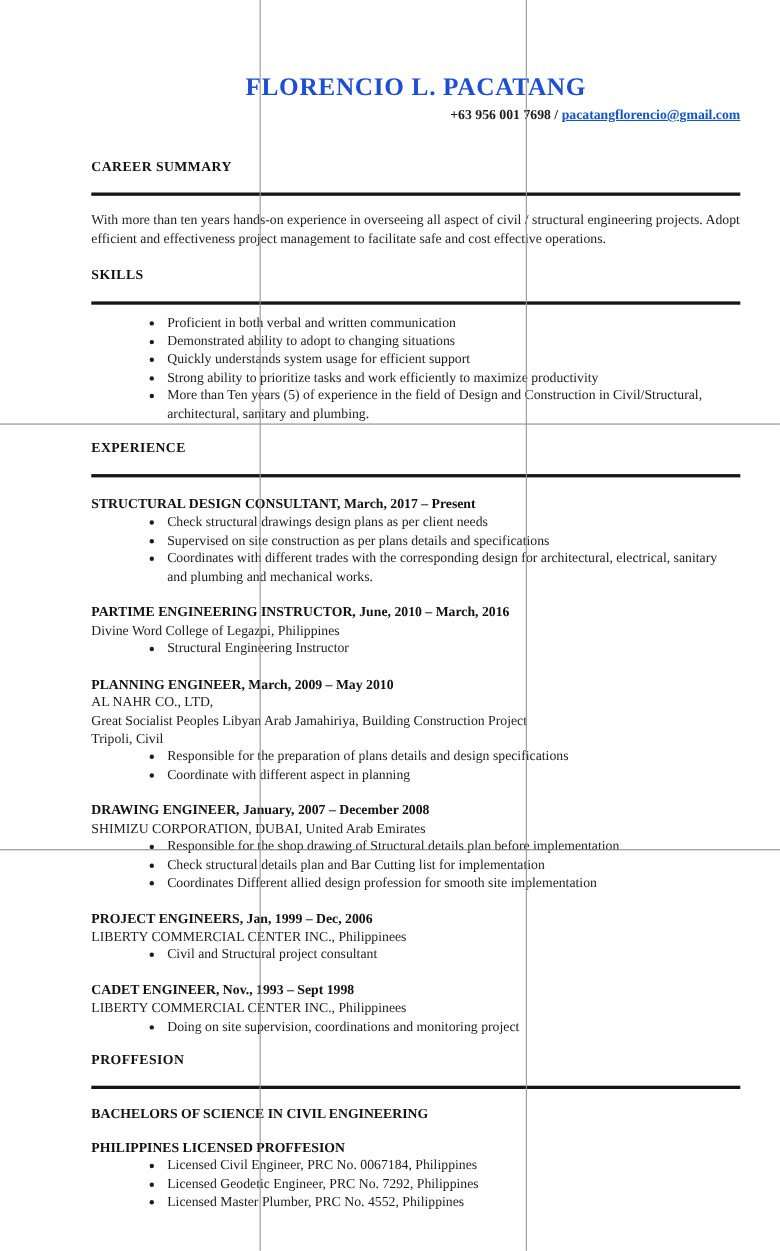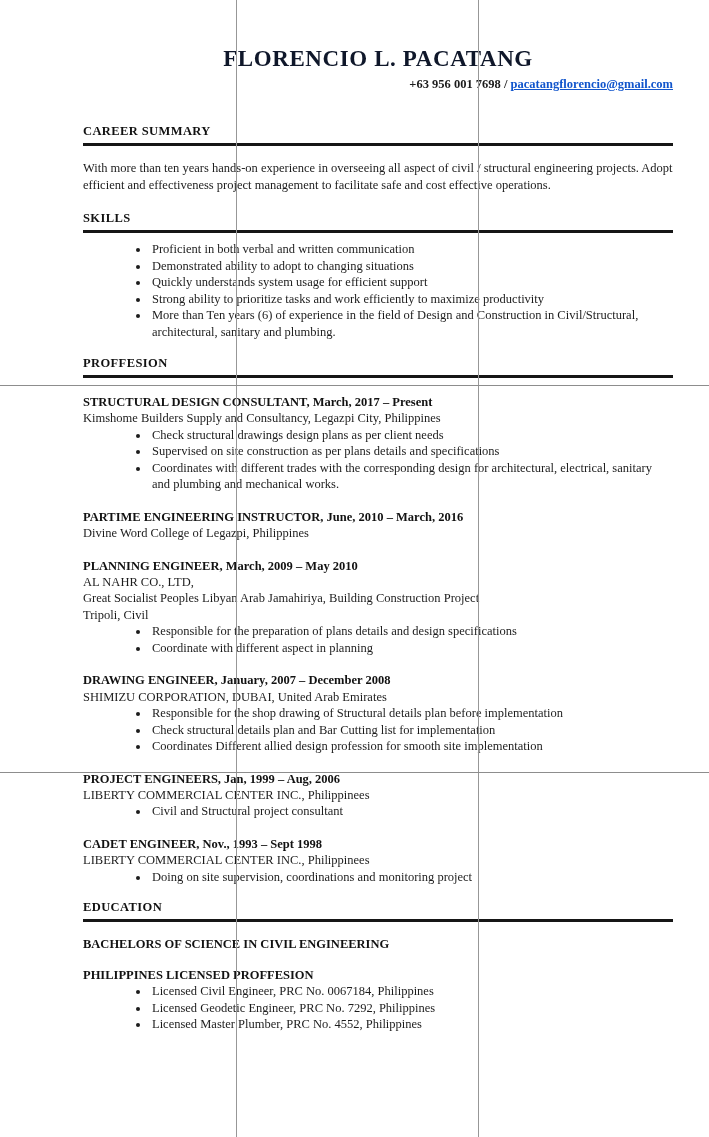--- a/index.html
+++ b/index.html
@@ -17,34 +17,34 @@
   .gv2 { left: 478px; }
   .gh { left: 0; width: 709px; height: 1px; background: #8d8d8d; }
   .gh1 { top: 385px; }
   .gh2 { top: 772px; }
 
   .content { position: absolute; left: 83px; top: 0; width: 590px; z-index: 1; }
 
   .name {
     text-align: center; font-weight: bold;
     font-size: 23px; line-height: 26px; letter-spacing: 0.6px;
-    margin-top: 46px; color: #0f172a;
+    margin-top: 66px; color: #1d4ed8;
   }
   .contact {
     text-align: right; font-weight: bold;
     font-size: 12.5px; line-height: 16px; margin-top: 4px;
   }
   .contact .email {
     color: #1155cc; text-decoration: underline; cursor: pointer;
   }
 
   .sec {
     font-weight: bold; font-size: 12.5px; line-height: 16px;
     letter-spacing: 0.4px; color: #121212;
-    border-bottom: 3px solid #161616; padding-bottom: 4px;
+    border-bottom: 3px solid #161616; padding-bottom: 16px;
   }
   .sec-career { margin-top: 31px; }
   .sec-skills { margin-top: 17px; }
   .sec-experience { margin-top: 15px; }
   .sec-education { margin-top: 14px; }
 
   .summary { margin: 14px 0 0 0; font-size: 12.5px; line-height: 16.5px; }
 
   ul.bullets { margin: 0; padding-left: 67px; font-size: 12.5px; line-height: 16.5px; list-style: disc outside; }
   ul.bullets li { padding-left: 2px; }
@@ -79,49 +79,49 @@
   <ul class="bullets skills-list">
 
       <li>Proficient in both verbal and written communication</li>
 
       <li>Demonstrated ability to adopt  to changing situations</li>
 
       <li>Quickly understands system usage for efficient support</li>
 
       <li>Strong ability to prioritize tasks and work efficiently to maximize productivity</li>
 
-      <li>More than Ten years (6) of experience in the field of Design and Construction in Civil/Structural, architectural, sanitary and plumbing.</li>
+      <li>More than Ten years (5) of experience in the field of Design and Construction in Civil/Structural, architectural, sanitary and plumbing.</li>
     </ul>
 
-  <div class="sec sec-experience">PROFFESION</div>
+  <div class="sec sec-experience">EXPERIENCE</div>
 
   <div>
 
       <div class="job">
         <div class="job-title">STRUCTURAL DESIGN CONSULTANT,  March, 2017 – Present</div>
-        <div>
-
-            <div class="job-line">Kimshome Builders Supply and Consultancy, Legazpi City, Philippines</div>
-          </div>
         <ul class="bullets">
 
             <li>Check structural drawings  design plans as per client needs</li>
 
             <li>Supervised on site construction as per plans details and specifications</li>
 
             <li>Coordinates with different trades with the corresponding design for architectural, electrical, sanitary and plumbing and mechanical works.</li>
           </ul>
       </div>
 
       <div class="job">
         <div class="job-title">PARTIME ENGINEERING INSTRUCTOR,  June, 2010 – March, 2016</div>
         <div>
 
             <div class="job-line">Divine Word College of Legazpi, Philippines</div>
           </div>
+        <ul class="bullets">
+
+            <li>Structural Engineering Instructor</li>
+          </ul>
       </div>
 
       <div class="job">
         <div class="job-title">PLANNING ENGINEER, March, 2009 – May 2010</div>
         <div>
 
             <div class="job-line">AL NAHR CO., LTD,</div>
 
             <div class="job-line">Great Socialist Peoples Libyan Arab Jamahiriya, Building Construction Project</div>
 
@@ -145,21 +145,21 @@
 
             <li>Responsible for the shop drawing of Structural details plan before implementation</li>
 
             <li>Check structural details plan and Bar Cutting list for implementation</li>
 
             <li>Coordinates Different allied design profession for smooth site implementation</li>
           </ul>
       </div>
 
       <div class="job">
-        <div class="job-title">PROJECT ENGINEERS, Jan, 1999 – Aug, 2006</div>
+        <div class="job-title">PROJECT ENGINEERS, Jan, 1999 – Dec, 2006</div>
         <div>
 
             <div class="job-line">LIBERTY COMMERCIAL CENTER INC., Philippinees</div>
           </div>
         <ul class="bullets">
 
             <li>Civil and Structural project consultant</li>
           </ul>
       </div>
 
@@ -169,21 +169,21 @@
 
             <div class="job-line">LIBERTY COMMERCIAL CENTER INC., Philippinees</div>
           </div>
         <ul class="bullets">
 
             <li>Doing on site supervision, coordinations and monitoring project</li>
           </ul>
       </div>
     </div>
 
-  <div class="sec sec-education">EDUCATION</div>
+  <div class="sec sec-education">PROFFESION</div>
 
   <div>
 
       <div class="edu">
         <div class="edu-title">BACHELORS OF SCIENCE IN CIVIL ENGINEERING</div>
         <ul class="bullets">
           
         </ul>
       </div>
 

